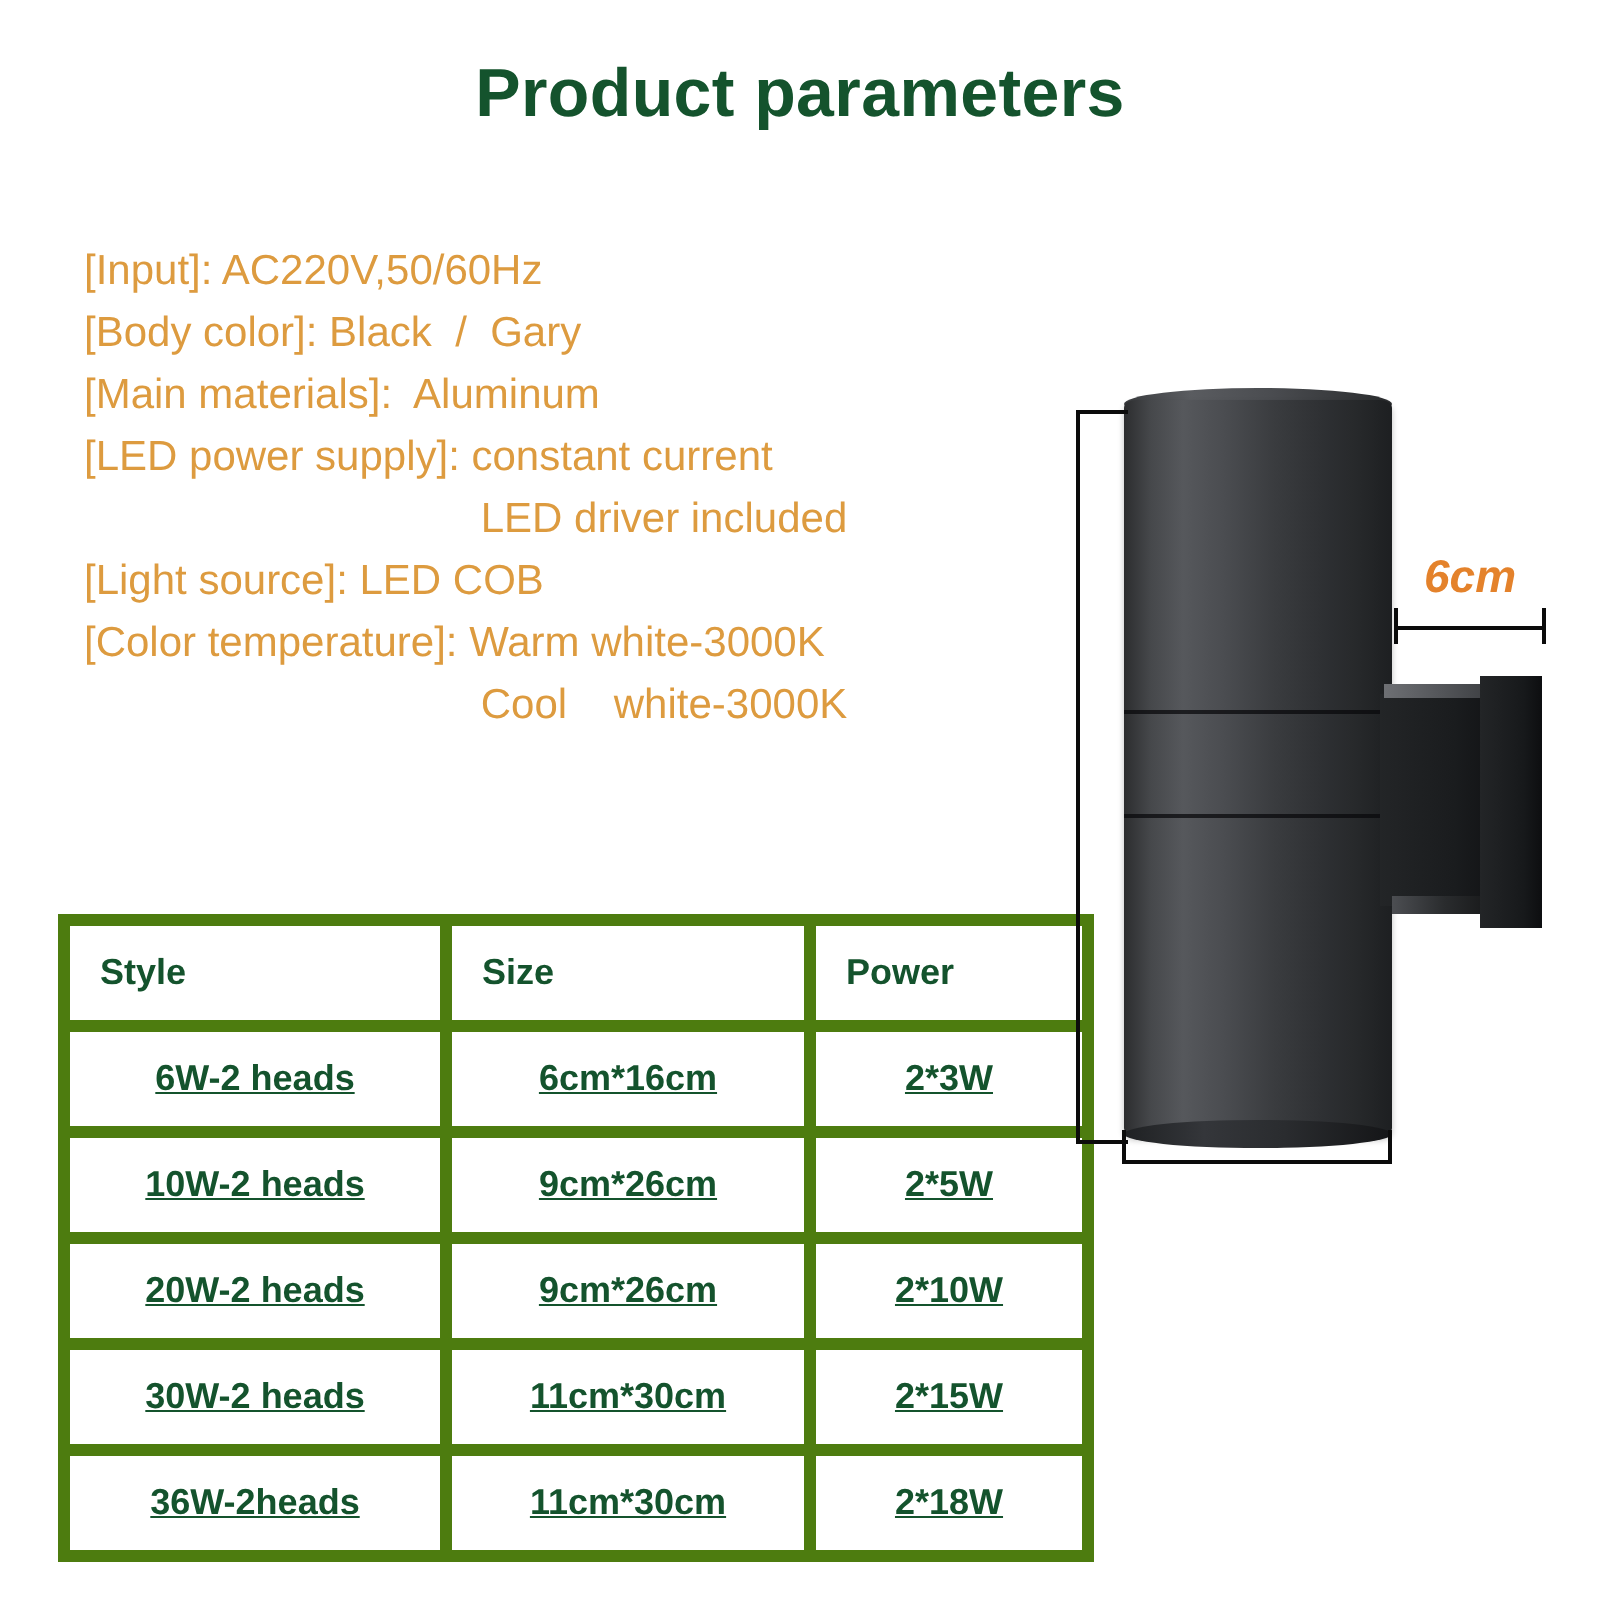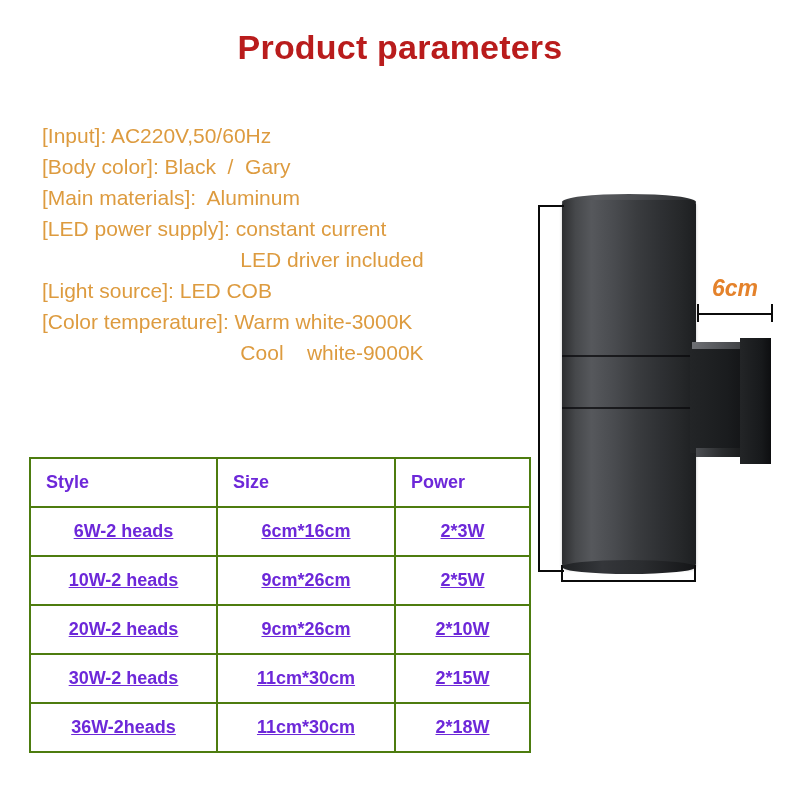--- a/index.html
+++ b/index.html
@@ -22,21 +22,21 @@
 
   
   #page-title {
     position: absolute;
     left: 0;
     top: 28px;
     width: 800px;
     text-align: center;
     font-size: 34px;
     font-weight: bold;
-    color: #b91c1c;
+    color: #14532d;
     letter-spacing: 0.2px;
   }
 
   
   #spec-list {
     position: absolute;
     left: 18px;
     top: 120px;
     width: 470px;
   }
@@ -55,25 +55,25 @@
   
   #spec-table {
     position: absolute;
     left: 29px;
     top: 457px;
     width: 449px;
     border-collapse: collapse;
     table-layout: fixed;
   }
   #spec-table td, #spec-table th {
-    border: 2px solid #4d7c0f;
+    border: 6px solid #4d7c0f;
     height: 47px;
     font-size: 18px;
     font-weight: bold;
-    color: #6d28d9;
+    color: #14532d;
     padding: 0;
   }
   #spec-table th {
     text-align: left;
     padding-left: 15px;
   }
   #spec-table td {
     text-align: center;
     text-decoration: underline;
   }
@@ -211,21 +211,21 @@
   <div id="page-title">Product parameters</div>
 
   <div id="spec-list">
     <div class="spec-line">[Input]: AC220V,50/60Hz</div>
     <div class="spec-line">[Body color]: Black  /  Gary</div>
     <div class="spec-line">[Main materials]:  Aluminum</div>
     <div class="spec-line">[LED power supply]: constant current</div>
     <div class="spec-line indented">LED driver included</div>
     <div class="spec-line">[Light source]: LED COB</div>
     <div class="spec-line">[Color temperature]: Warm white-3000K</div>
-    <div class="spec-line indented">Cool    white-9000K</div>
+    <div class="spec-line indented">Cool    white-3000K</div>
   </div>
 
   <table id="spec-table">
     <thead>
       <tr>
         <th class="col-style">Style</th>
         <th class="col-size">Size</th>
         <th class="col-power">Power</th>
       </tr>
     </thead>

